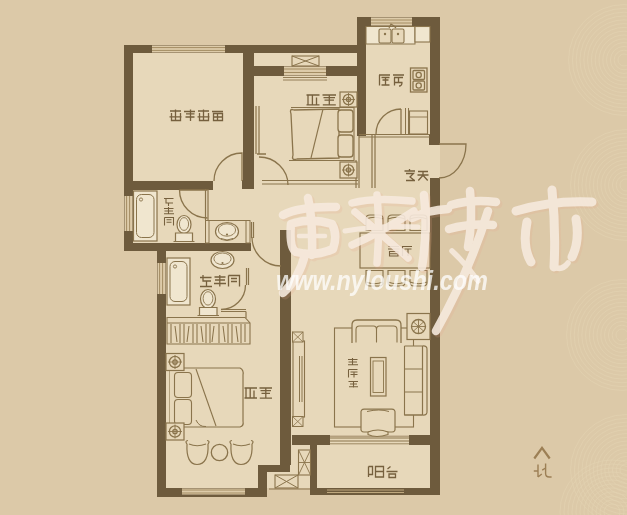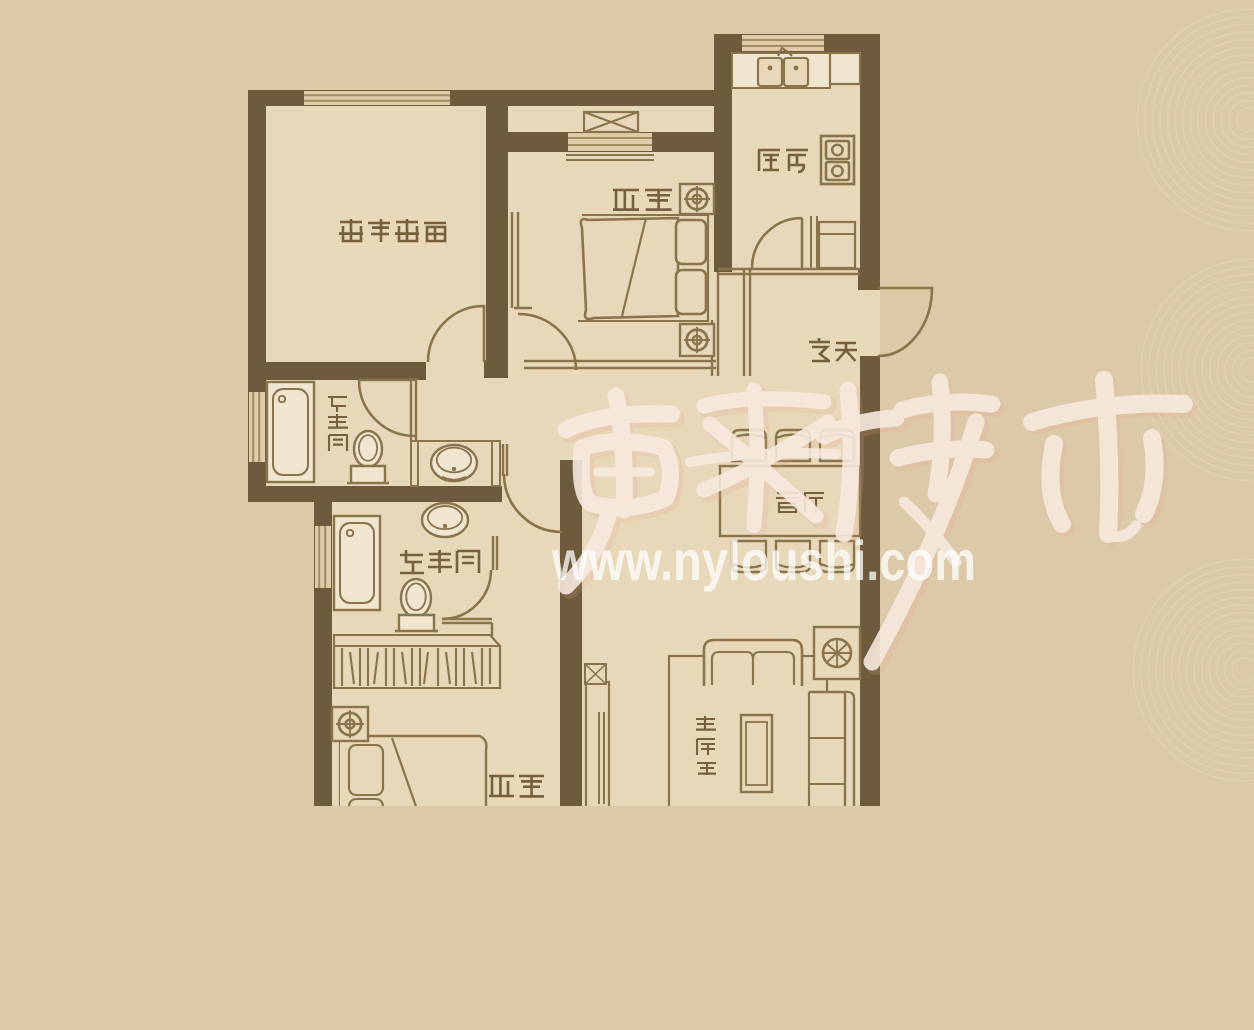--- a/index.html
+++ b/index.html
@@ -1,16 +1,16 @@
 <!DOCTYPE html>
 <html><head>
 <meta charset="utf-8">
 <style>
 html,body{margin:0;padding:0;background:#dcc9a8;}
-#stage{width:627px;height:403px;position:relative;overflow:hidden;font-family:"Liberation Sans",sans-serif;}
+#stage{width:627px;height:515px;position:relative;overflow:hidden;font-family:"Liberation Sans",sans-serif;font-style:italic;}
 </style>
 </head>
 <body>
 <div id="stage">
 <svg width="627" height="515" viewBox="0 0 627 515">
 
 <rect x="0" y="0" width="627" height="515" fill="#dcc9a8"></rect>
 
 <g id="pattern" stroke="#e9dcbc" fill="none" stroke-width="0.7" opacity="0.45">
 <circle cx="624" cy="60" r="6.0"></circle>

